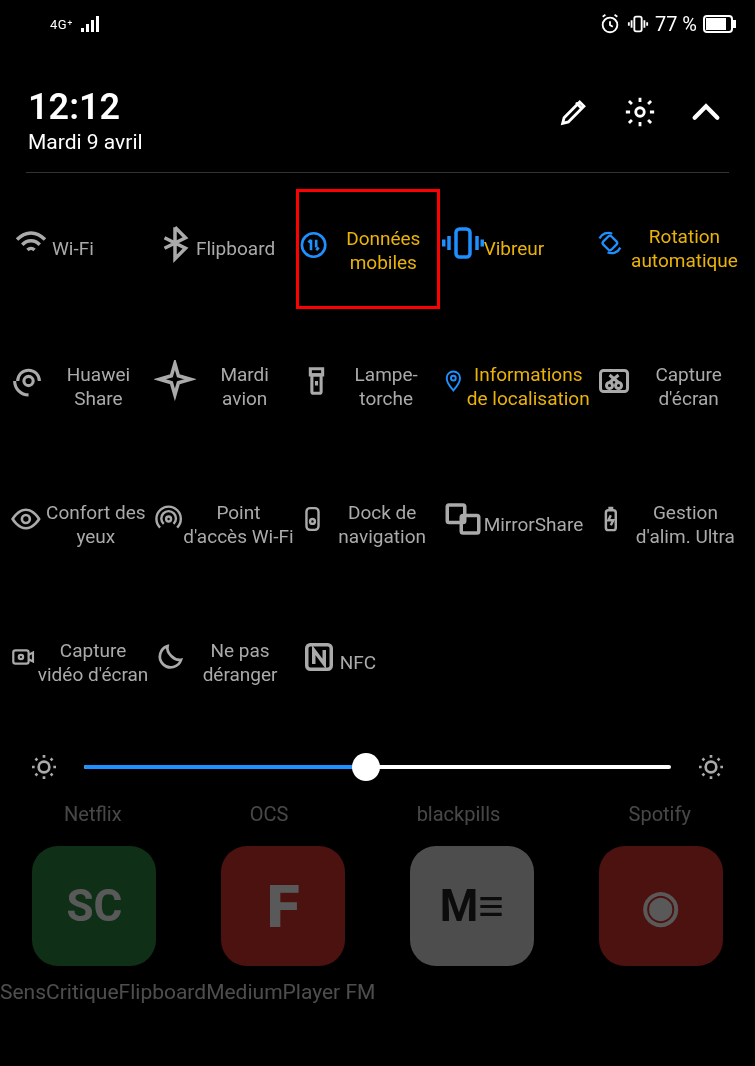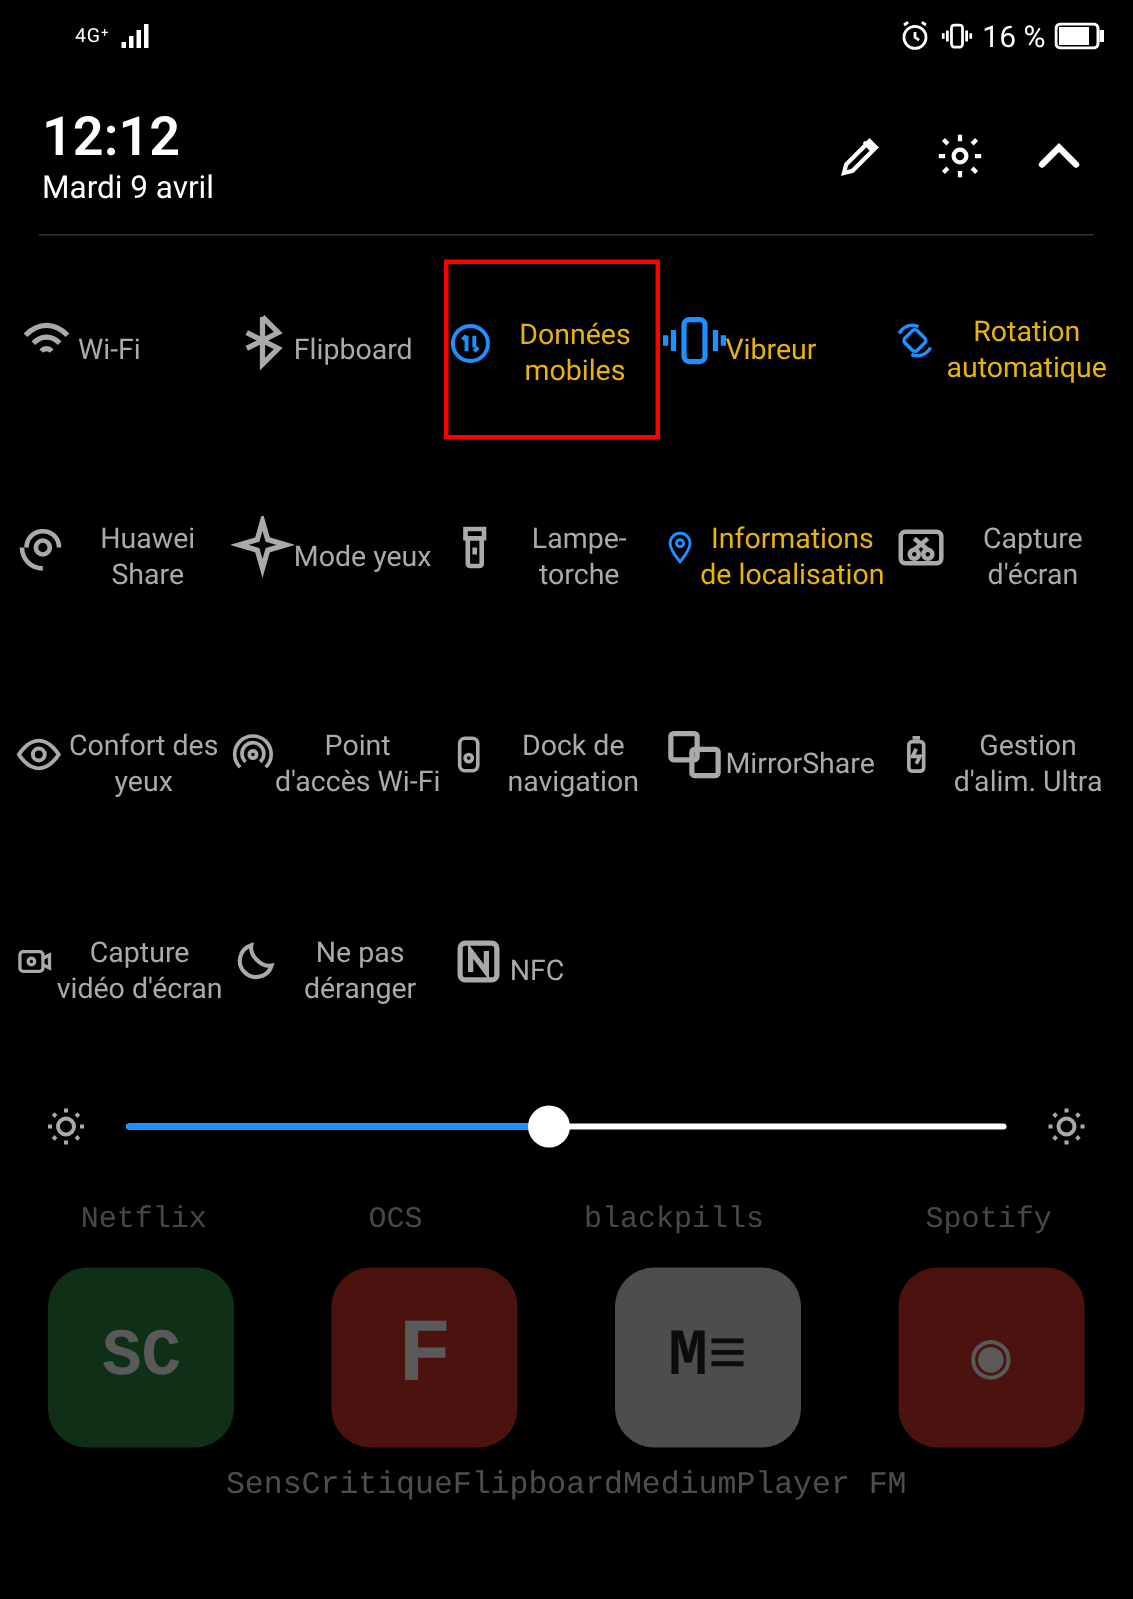--- a/index.html
+++ b/index.html
@@ -13,21 +13,21 @@
     display: flex; justify-content: space-between; align-items: center;
     padding: 8px 18px 4px; height: 44px; font-size: 18px;
   }
   .status-left, .status-right { display: flex; align-items: center; gap: 6px; }
   .status-right span { font-size: 20px; }
   .signal-txt { font-size: 13px; letter-spacing: 0.5px; margin-left: 32px; }
 
   .header-row {
     display: flex; align-items: center; padding: 26px 28px 18px;
   }
-  .datetime { flex: 1; }
+  .datetime { flex: 1; margin-top: 16px; }
   .time { font-size: 36px; font-weight: 600; }
   .date { font-size: 21px; margin-top: 2px; }
   .header-actions { display: flex; align-items: center; gap: 32px; margin-right: 4px;}
   .header-actions svg { width: 34px; height: 34px; fill: none; stroke: #fff; stroke-width: 2; }
 
   .divider { height: 1px; background: #333; margin: 0 26px 6px; }
 
   .tiles {
     display: grid; grid-template-columns: repeat(5, 1fr);
     padding: 10px 8px 0; row-gap: 18px;
@@ -56,40 +56,39 @@
   }
   .slider-thumb {
     position: absolute; top: 50%; left: 48%; transform: translate(-50%, -50%);
     width: 28px; height: 28px; background: #fff; border-radius: 50%;
   }
 
   .background-apps {
     position: absolute; bottom: 0; left: 0; right: 0; height: 268px;
     filter: brightness(0.35);
     padding: 0 0 6px;
-    font-family: Liberation Mono, monospace;
   }
   .bg-label-row {
     display: flex; justify-content: space-around; font-size: 20px; color: #ccc;
     padding: 4px 0 20px;
   }
   .bg-icon-row {
     display: flex; justify-content: space-around; align-items: center;
   }
   .bg-icon {
     width: 124px; height: 120px; border-radius: 26px;
     display: flex; align-items: center; justify-content: center;
     font-size: 44px; font-weight: 700; color: #fff;
   }
   .bg-sc { background: #2a8a3f; }
   .bg-fb { background: #d8332a; color:#fff; font-size:60px; font-weight:900;}
   .bg-md { background: #ddd; color:#222; }
   .bg-pf { background: #d8332a; }
   .bg-label-row2 {
-    display: flex; justify-content: center; font-size: 21px; color: #ddd;
+    display: flex; justify-content: flex-start; font-size: 21px; color: #ddd;
     padding-top: 14px;
   }
 </style>
 </head>
 <body>
 
 <div class="status-bar">
   <div class="status-left">
     <span class="signal-txt">4G⁺</span>
     <svg width="26" height="20" viewBox="0 0 26 20">
@@ -98,21 +97,21 @@
   </div>
   <div class="status-right">
     <svg width="22" height="22" viewBox="0 0 24 24">
         <circle cx="12" cy="13" r="8" stroke="#fff" stroke-width="2" fill="none"></circle>
         <path d="M12 9v4l3 2M4 4l3-2M20 4l-3-2" stroke="#fff" stroke-width="2" fill="none"></path>
       </svg>
     <svg width="22" height="22" viewBox="0 0 24 24">
         <rect x="8" y="4" width="8" height="16" rx="2" stroke="#fff" stroke-width="2" fill="none"></rect>
         <path d="M5 8v8M19 8v8M2 10v4M22 10v4" stroke="#fff" stroke-width="2"></path>
       </svg>
-    <span>16 %</span>
+    <span>77 %</span>
     <svg width="34" height="18" viewBox="0 0 34 18">
         <rect x="1" y="1" width="28" height="16" rx="3" stroke="#fff" stroke-width="2" fill="none"></rect>
         <rect x="3" y="3" width="20" height="12" fill="#fff"></rect>
         <rect x="30" y="5" width="3" height="8" fill="#fff"></rect>
       </svg>
   </div>
 </div>
 
 <div class="header-row">
   <div class="datetime">
@@ -173,21 +172,21 @@
       <svg viewBox="0 0 24 24">
         <circle cx="12" cy="12" r="3"></circle>
         <path d="M5 12c0-4 3-7 7-7s7 3 7 7M3 12c0 5 4 9 9 9"></path>
       </svg>
       <div class="label">Huawei Share</div>
     </div>
     <div class="tile">
       <svg viewBox="0 0 24 24">
         <path d="M12 2l2 7 7 2-7 2-2 7-2-7-7-2 7-2z"></path>
       </svg>
-      <div class="label">Mode yeux</div>
+      <div class="label">Mardi avion</div>
     </div>
     <div class="tile">
       <svg viewBox="0 0 24 24">
         <rect x="9" y="8" width="6" height="12" rx="1"></rect>
         <path d="M8 4h8v4H8zM12 12v3"></path>
       </svg>
       <div class="label">Lampe-torche</div>
     </div>
     <div class="tile active">
       <svg viewBox="0 0 24 24">

